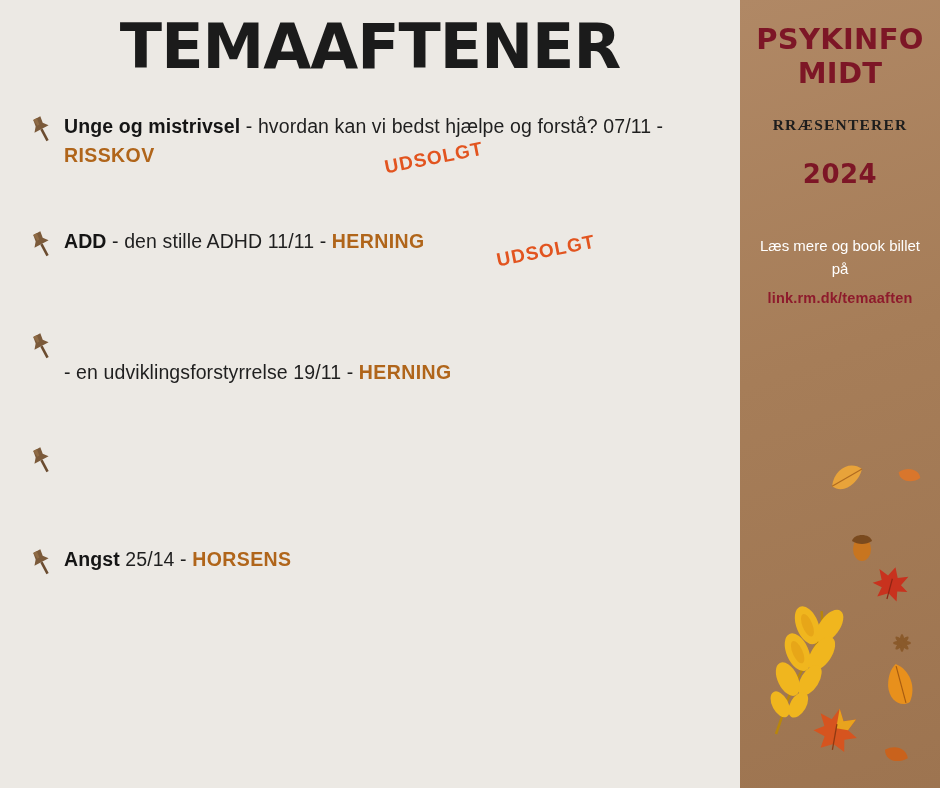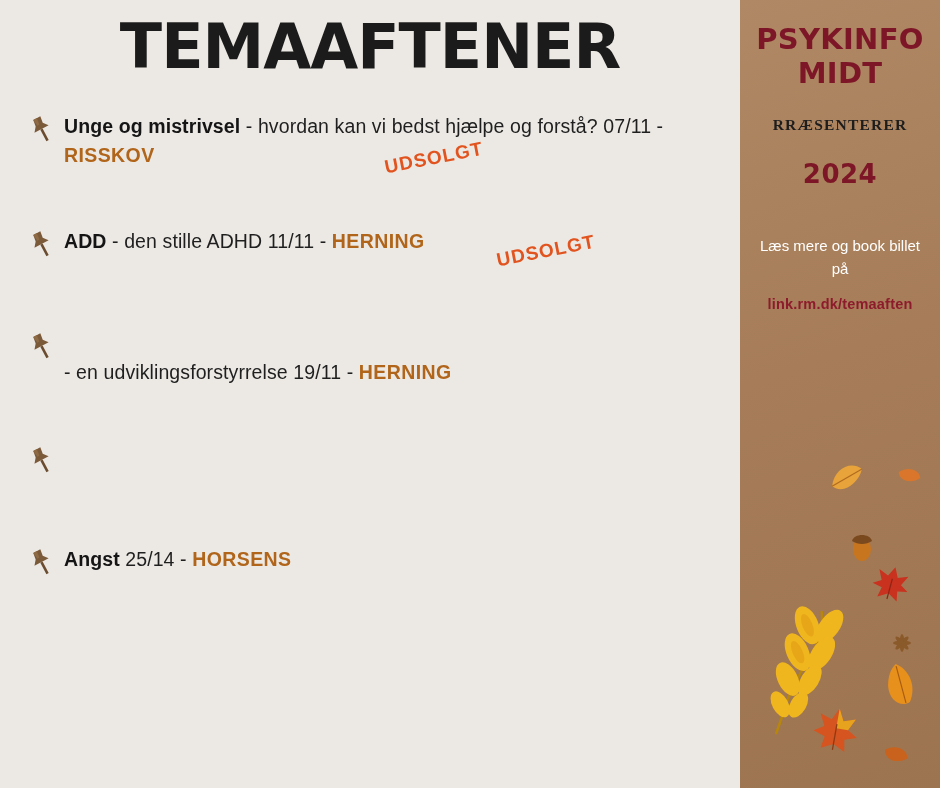--- a/index.html
+++ b/index.html
@@ -123,21 +123,21 @@
   }
   .booknote {
     margin-top: 42px;
     font-size: 15px;
     color: #ffffff;
     line-height: 1.55;
     padding: 0 12px;
   }
   .booklink {
     display: block;
-    margin-top: 12px;
+    margin-top: 6px;
     color: #8e1b2c;
     font-size: 14.5px;
     font-weight: bold;
     letter-spacing: 0.2px;
   }
   .leaves {
     position: absolute;
     left: 0;
     top: 455px;
     width: 200px;

